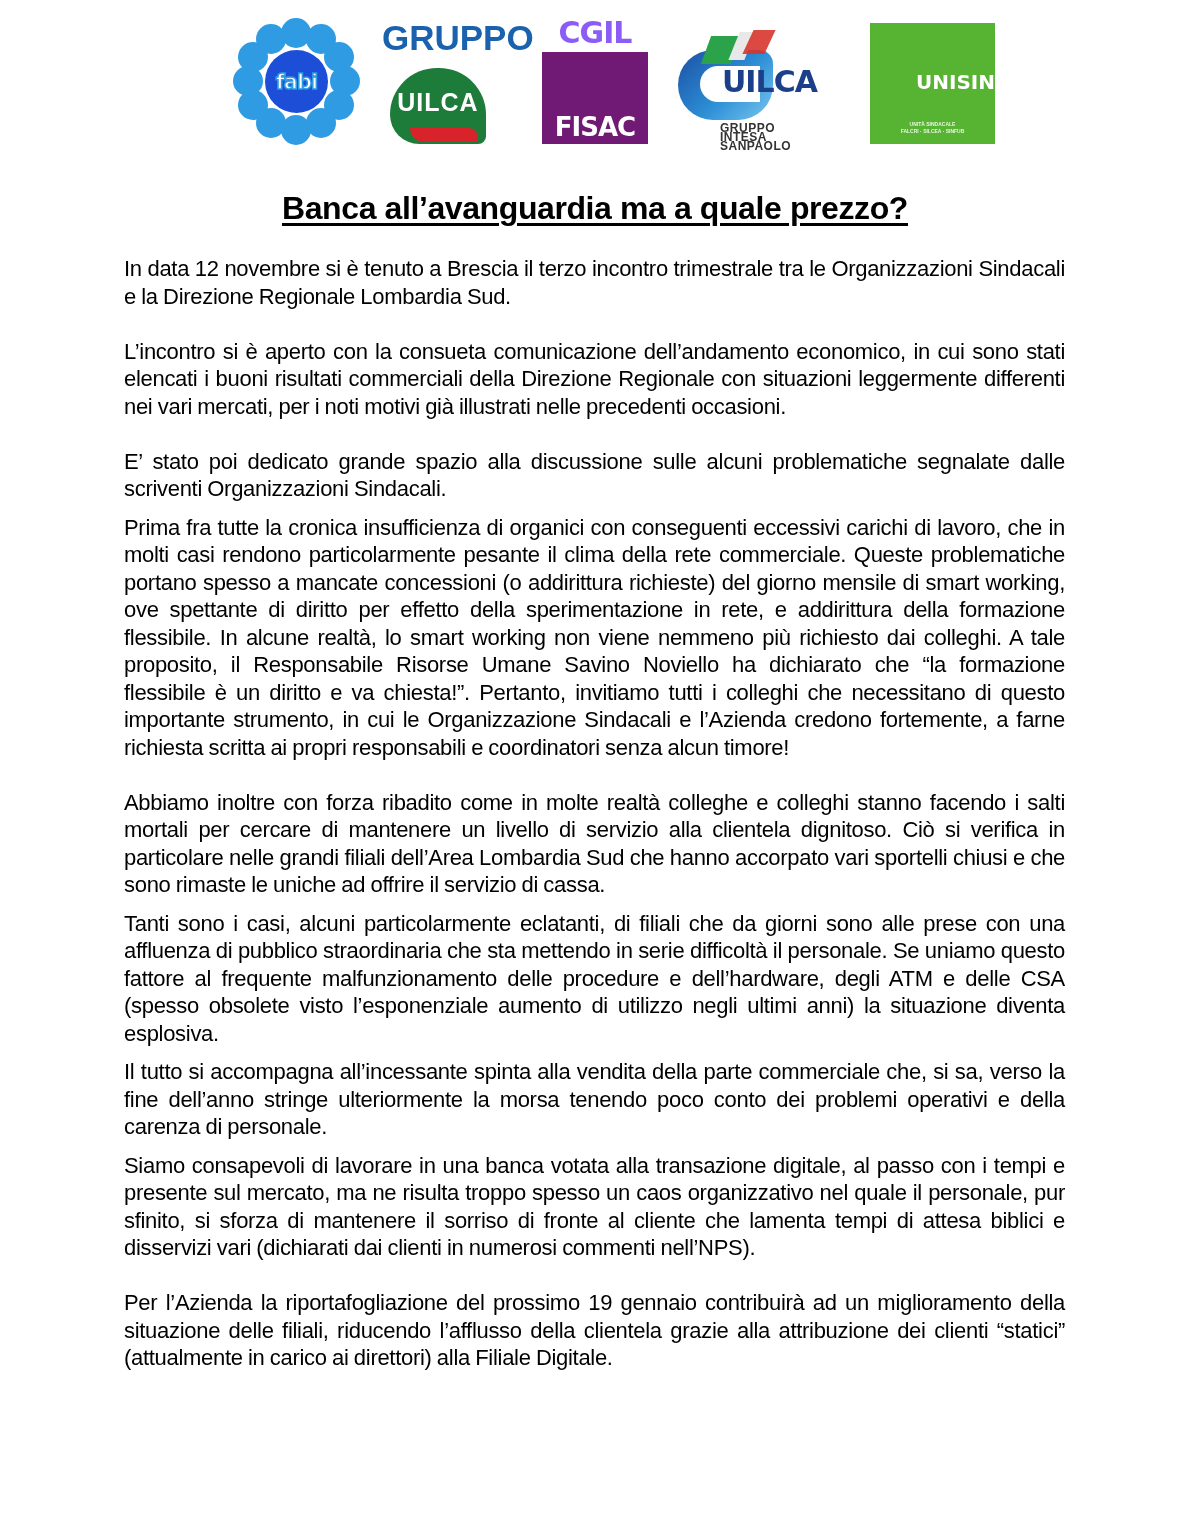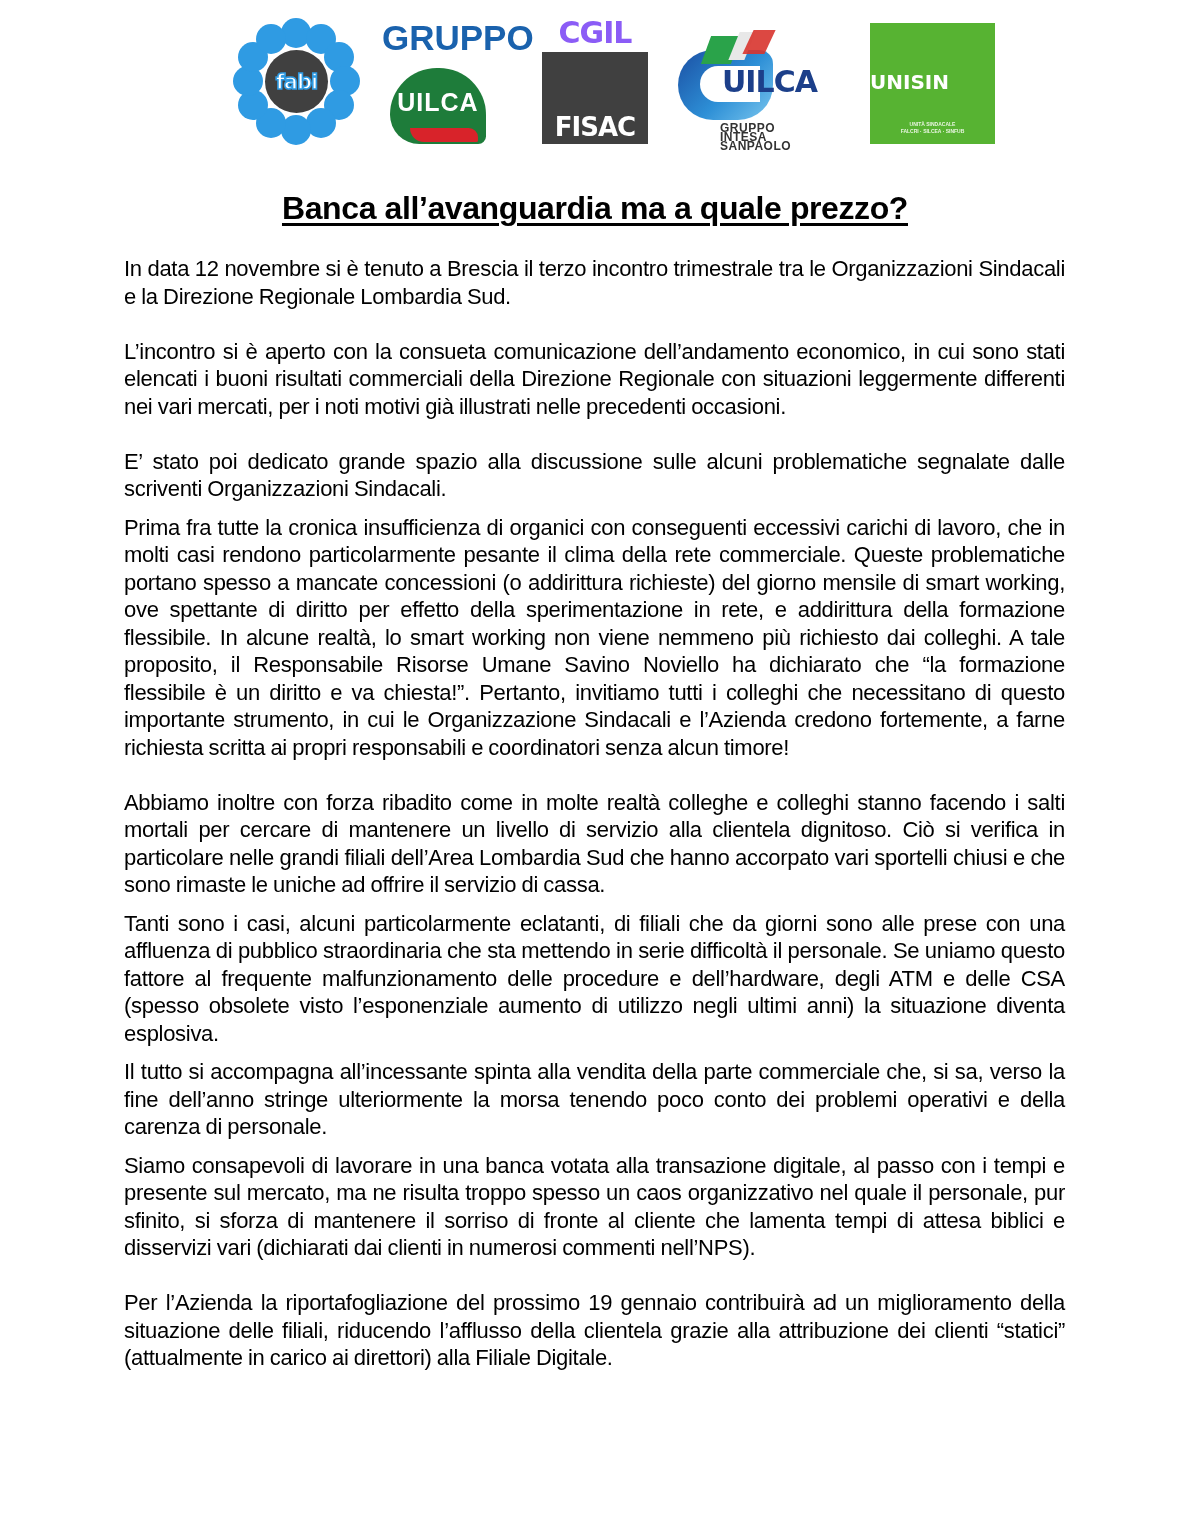--- a/index.html
+++ b/index.html
@@ -3,49 +3,49 @@
 <meta charset="utf-8">
 <style>
   html, body { margin: 0; padding: 0; background: #ffffff; }
   body { width: 1190px; height: 1518px; position: relative; overflow: hidden; font-family: "Liberation Sans", sans-serif; color: #000; }
 
   .logos { position: absolute; top: 0; left: 0; width: 1190px; height: 160px; }
 
   
   .fabi { position: absolute; left: 233px; top: 18px; width: 127px; height: 127px; }
   .fabi .petal { position: absolute; width: 30px; height: 30px; border-radius: 50%; background: #2f9be3; }
-  .fabi .center { position: absolute; left: 32px; top: 32px; width: 63px; height: 63px; border-radius: 50%; background: #404040; display: flex; align-items: center; justify-content: center; }
+  .fabi .center { position: absolute; left: 32px; top: 32px; width: 63px; height: 63px; border-radius: 50%; background: #1d4ed8; display: flex; align-items: center; justify-content: center; }
   .fabi .center span { font-family: "DejaVu Sans", sans-serif; font-weight: bold; font-size: 21px; color: #fff; -webkit-text-stroke: 1.6px #2f9be3; letter-spacing: -1px; }
 
   
   .first { position: absolute; left: 380px; top: 22px; width: 125px; height: 125px; }
   .first .first-text { position: absolute; left: 2px; top: -4px; font-size: 35px; font-weight: bold; color: #1a62ad; letter-spacing: 0px; }
   .first .cisl-dome { position: absolute; left: 10px; top: 46px; width: 96px; height: 76px; background: #1e7c3a; border-radius: 48px 48px 8px 30px; overflow: hidden; }
   .first .cisl-dome .label { position: absolute; left: 0; right: 0; top: 20px; text-align: center; color: #fff; font-size: 25px; font-weight: bold; letter-spacing: 1px; }
   .first .cisl-red { position: absolute; left: 30px; top: 106px; width: 68px; height: 14px; background: #d8232a; border-radius: 0 20px 4px 30px; }
 
   
   .cgil { position: absolute; left: 540px; top: 18px; width: 110px; height: 126px; }
   .cgil .cgil-text { position: absolute; left: 0; top: -3px; width: 110px; text-align: center; font-size: 30px; font-weight: bold; color: #8b5cf6; letter-spacing: -1px; font-family: "DejaVu Sans", sans-serif; }
-  .cgil .red-box { position: absolute; left: 2px; top: 34px; width: 106px; height: 92px; background: #404040; }
+  .cgil .red-box { position: absolute; left: 2px; top: 34px; width: 106px; height: 92px; background: #701a75; }
   .cgil .red-box .fisac { position: absolute; left: 0; right: 0; bottom: 2px; text-align: center; color: #fff; font-size: 26px; font-weight: bold; font-family: "DejaVu Sans", sans-serif; letter-spacing: -1px; }
 
   
   .uilca { position: absolute; left: 676px; top: 30px; width: 165px; height: 118px; }
   .uilca .swirl { position: absolute; left: 2px; top: 20px; width: 95px; height: 70px; border-radius: 50px 20px 50px 50px; background: linear-gradient(135deg, #1b4fa3 0%, #2d8fd6 55%, #7ac6ee 100%); }
   .uilca .swirl-inner { position: absolute; left: 24px; top: 36px; width: 60px; height: 36px; background: #fff; border-radius: 30px 0 0 30px; }
   .uilca .green { position: absolute; left: 30px; top: 6px; width: 30px; height: 28px; background: #2aa34a; transform: skewX(-20deg); }
   .uilca .red { position: absolute; left: 72px; top: 0px; width: 22px; height: 24px; background: #d8342e; transform: skewX(-25deg); opacity: 0.9; }
   .uilca .white { position: absolute; left: 58px; top: 2px; width: 16px; height: 28px; background: #e8e8e8; transform: skewX(-22deg); }
   .uilca .uilca-text { position: absolute; left: 46px; top: 34px; font-size: 30px; font-weight: bold; color: #1c3f8a; font-family: "DejaVu Sans", sans-serif; letter-spacing: -1px; }
   .uilca .sub { position: absolute; left: 44px; top: 94px; font-size: 12px; line-height: 9px; color: #333; font-weight: bold; letter-spacing: 0.5px; }
 
   
   .unisin { position: absolute; left: 870px; top: 23px; width: 125px; height: 121px; background: #57b332; }
-  .unisin .name { position: absolute; left: 0; right: 16px; top: 47px; text-align: left; color: #fff; font-size: 20px; font-weight: bold; font-family: "DejaVu Sans", sans-serif; }
+  .unisin .name { position: absolute; left: 0; right: 0; top: 47px; text-align: right; color: #fff; font-size: 20px; font-weight: bold; font-family: "DejaVu Sans", sans-serif; }
   .unisin .sub { position: absolute; left: 0; right: 0; top: 98px; text-align: center; color: #e8f5e0; font-size: 5px; line-height: 7px; font-weight: bold; }
 
   
   .title { position: absolute; left: 0; width: 1190px; top: 178px; text-align: center; }
   .title h1 { display: inline-block; margin: 12px; font-size: 32px; font-weight: bold; text-decoration: underline; text-decoration-thickness: 3px; text-underline-offset: 4px; letter-spacing: -0.4px; }
 
   
   .body { position: absolute; left: 113px; top: 244px; width: 963px; font-size: 22px; line-height: 27.5px; }
   .body p { margin: 11px; text-align: justify; letter-spacing: -0.3px; word-spacing: -0.5px; }
   .body p.gap { margin-top: 27.5px; }

